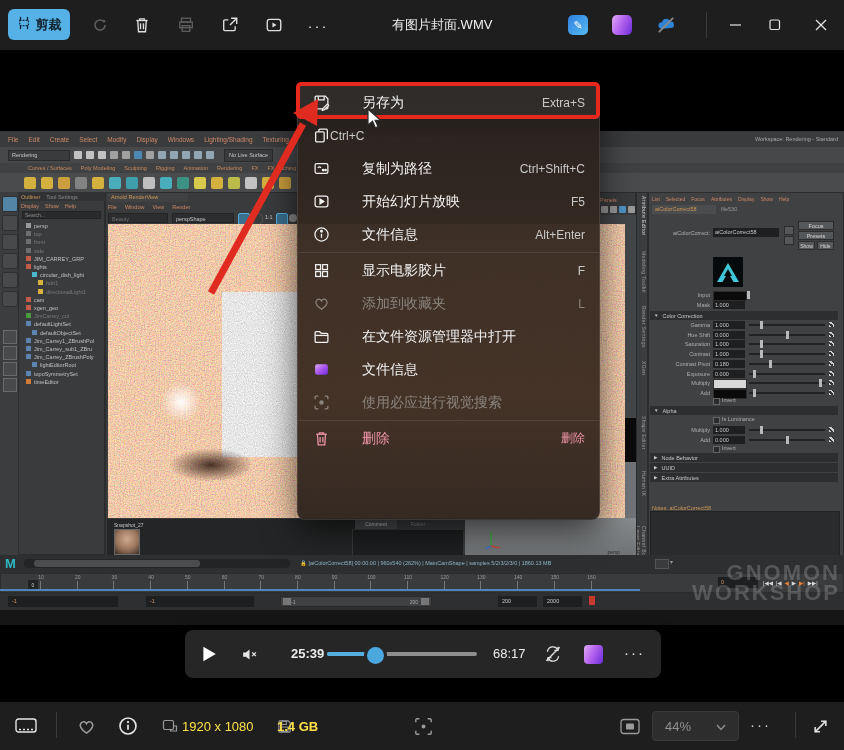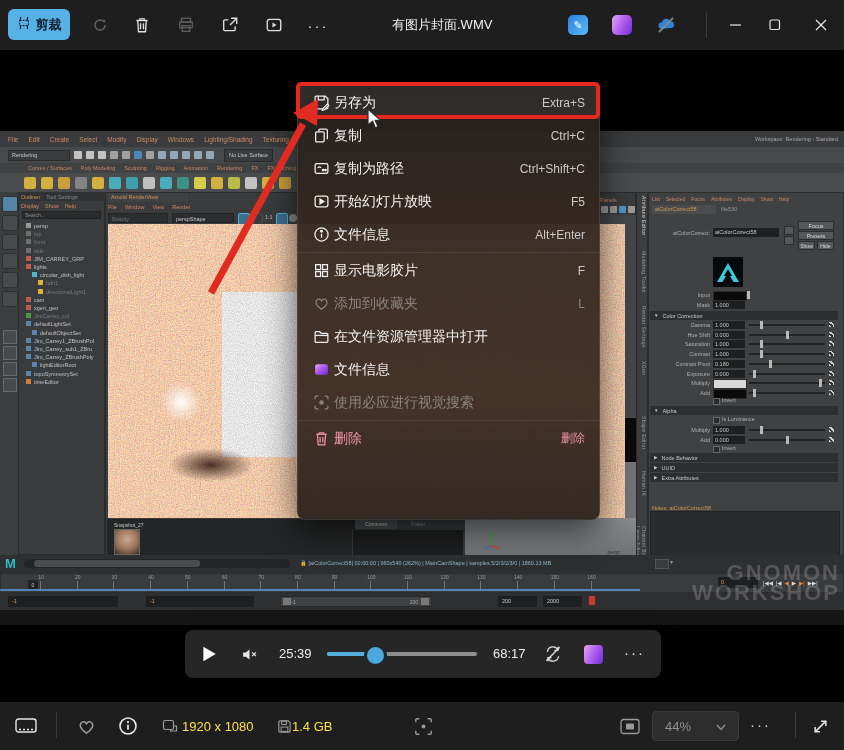--- a/index.html
+++ b/index.html
@@ -27,21 +27,21 @@
   .pb-time{top:16px;color:#ececec;font-size:13px;}
   .pb-track{top:652px;height:4px;border-radius:2px;}
   .pb-thumb{left:364px;top:644px;width:17px;height:17px;border-radius:50%;background:#4aa8de;border:3px solid #262626;}
   
   .ctx{left:297px;top:82px;width:303px;height:438px;border-radius:8px;z-index:30;
        background:linear-gradient(180deg,rgba(36,32,30,.97) 0%,rgba(56,42,33,.96) 40%,rgba(61,44,33,.96) 72%,rgba(47,36,30,.97) 100%);
        border:1px solid rgba(255,255,255,.10);box-shadow:0 10px 34px rgba(0,0,0,.65);
        box-sizing:border-box;padding-top:3px;overflow:hidden;}
   .mi{display:flex;align-items:center;height:33px;padding:0 14px;color:#f2f2f2;font-size:14px;}
   .mi .ic{width:18px;height:18px;display:flex;align-items:center;justify-content:center;flex:none;}
-  .mi .lb{flex:1;margin-left:4px;white-space:nowrap;}
+  .mi .lb{flex:1;margin-left:32px;white-space:nowrap;}
   .mi .sc{font-size:12px;color:#c9c9c9;}
   .mi.hov{background:rgba(255,255,255,.055);}
   .mi.dis{color:#8b857e;} .mi.dis .sc{color:#8b857e;}
   .mi.danger{color:#ef93a8;} .mi.danger .sc{color:#ef93a8;}
   .msep{height:1px;background:rgba(255,255,255,.09);margin:1px 0;}
   .redbox{left:296px;top:82px;width:304px;height:37px;border:4px solid #e8281f;border-radius:5px;
           z-index:35;box-sizing:border-box;}
   .checker{width:5px;height:5px;flex:none;background:linear-gradient(45deg,#ccc 25%,#333 25% 50%,#ccc 50% 75%,#333 75%);}
   .vtab{writing-mode:vertical-rl;font-size:5px;color:#9a9a9a;letter-spacing:.4px;}
   .mbtn{background:#55585a;color:#d8d8d8;font-size:5.5px;display:flex;align-items:center;justify-content:center;border:1px solid #2c2c2c;box-sizing:border-box;}
@@ -439,21 +439,20 @@
       </div>
       <div class="mi">
         <span class="ic">
           <svg width="17" height="17" viewBox="0 0 16 16">
             <g fill="none" stroke="#f0f0f0" stroke-width="1.2">
               <rect x="2.5" y="4.5" width="8" height="9.5" rx="1"></rect>
               <path d="M5.5 4.5 V3 a1 1 0 0 1 1-1 h6 a1 1 0 0 1 1 1 v8.5"></path>
             </g>
           </svg>
         </span>
-        <span class="lb">复制</span>
         <span class="sc">Ctrl+C</span>
       </div>
       <div class="mi">
         <span class="ic">
           <svg width="17" height="17" viewBox="0 0 16 16">
             <g fill="none" stroke="#f0f0f0" stroke-width="1.2">
               <rect x="2" y="3.5" width="12" height="9" rx="1.5"></rect>
               <path d="M4.5 7.5 q1.5 -2.2 3 0"></path>
               <circle cx="9.5" cy="9.5" r=".7" fill="#f0f0f0"></circle>
               <circle cx="11.8" cy="9.5" r=".7" fill="#f0f0f0"></circle>
@@ -675,21 +674,21 @@
   <div class="abs" style="left:200px;top:645px;z-index:5;"><svg width="18" height="18" viewBox="0 0 16 16">
         <path d="M3 1.5 L14 8 L3 14.5 Z" fill="#fff"></path>
       </svg></div>
   <div class="abs" style="left:241px;top:646px;z-index:5;"><svg width="17" height="17" viewBox="0 0 16 16">
         <g stroke="#e6e6e6" stroke-width="1.2" fill="none">
           <path d="M2 6 h2.6 L8 3.2 V12.8 L4.6 10 H2 Z" fill="#e6e6e6" stroke="none"></path>
           <line x1="10.5" y1="6" x2="14" y2="9.5"></line>
           <line x1="14" y1="6" x2="10.5" y2="9.5"></line>
         </g>
       </svg></div>
-  <div class="abs pb-time" style="left:279px;top:646px;z-index:5;">25:39</div>
+  <div class="abs pb-time" style="left:291px;top:646px;z-index:5;font-weight:bold;">25:39</div>
   <div class="abs pb-track" style="left:327px;width:150px;background:#8e8e8e;z-index:5;"></div>
   <div class="abs pb-track" style="left:327px;width:46px;background:#55aede;z-index:6;"></div>
   <div class="abs pb-thumb" style="z-index:7;"></div>
   <div class="abs pb-time" style="left:493px;top:646px;z-index:5;">68:17</div>
   <div class="abs" style="left:543px;top:644px;z-index:5;"><svg width="20" height="20" viewBox="0 0 18 18">
         <g fill="none" stroke="#e0e0e0" stroke-width="1.2">
           <path d="M4 7 a5 5 0 0 1 9.5-1.5"></path>
           <path d="M14 11 a5 5 0 0 1 -9.5 1.5"></path>
           <path d="M13.5 2.5 v3.2 h-3.2"></path>
           <path d="M4.5 15.5 v-3.2 h3.2"></path>
@@ -728,21 +727,21 @@
       </svg>
     </div>
   <div class="abs sb-txt" style="left:182px;">1920 x 1080</div>
   <div class="abs sb-ic" style="left:272px;">
       <svg width="15" height="15" viewBox="0 0 16 16">
         <path d="M2 3 a1 1 0 0 1 1-1 h9 l2 2 v9 a1 1 0 0 1 -1 1 H3 a1 1 0 0 1 -1-1 Z" fill="none" stroke="#9a9a9a" stroke-width="1.2"></path>
         <rect x="5" y="2.4" width="5" height="3.4" fill="none" stroke="#9a9a9a" stroke-width="1.1"></rect>
         <rect x="4.4" y="8.6" width="7.2" height="4.6" fill="none" stroke="#9a9a9a" stroke-width="1.1"></rect>
       </svg>
     </div>
-  <div class="abs sb-txt" style="left:292px;">1.4 GB</div>
+  <div class="abs sb-txt" style="left:277px;font-weight:bold;">1.4 GB</div>
   <div class="abs sb-ic" style="left:411px;">
       <svg width="19" height="19" viewBox="0 0 16 16">
         <g fill="none" stroke="#9a9a9a" stroke-width="1.2">
           <path d="M1.5 4.5 v-2 a1 1 0 0 1 1-1 h2"></path>
           <path d="M14.5 4.5 v-2 a1 1 0 0 0 -1-1 h-2"></path>
           <path d="M1.5 11.5 v2 a1 1 0 0 0 1 1 h2"></path>
           <path d="M14.5 11.5 v2 a1 1 0 0 1 -1 1 h-2"></path>
         </g>
         <circle cx="8" cy="8" r="1.6" fill="#9a9a9a"></circle>
       </svg>

